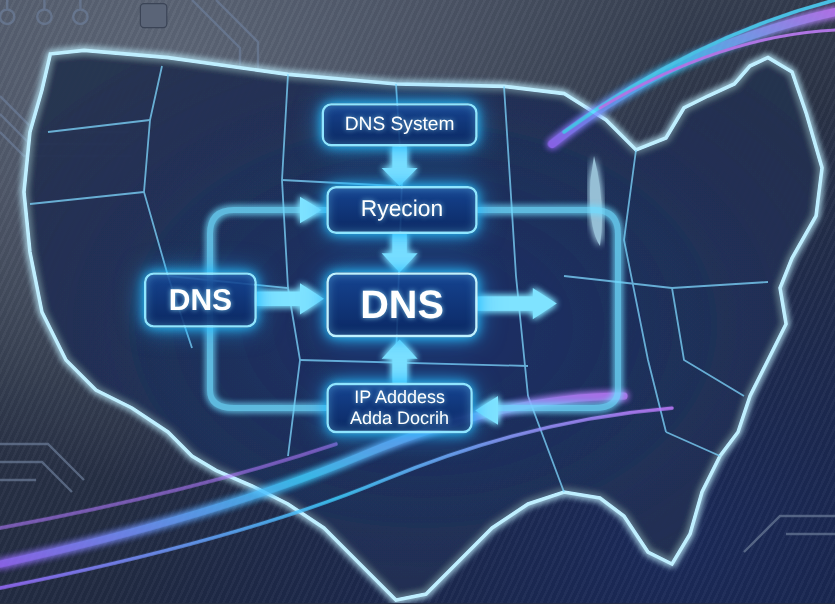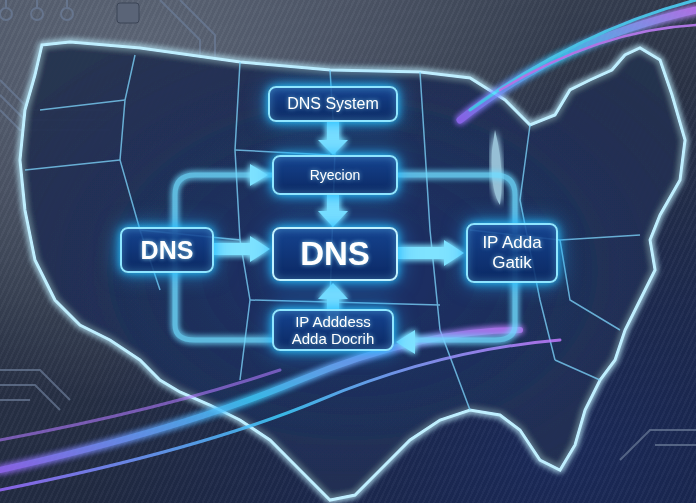--- a/index.html
+++ b/index.html
@@ -22,25 +22,25 @@
     position: absolute; box-sizing: border-box;
     border: 2px solid #8fe6ff; border-radius: 8px;
     background: linear-gradient(180deg, rgba(20,70,150,0.88), rgba(10,40,100,0.9));
     box-shadow: 0 0 10px #27c6ff, 0 0 22px rgba(40,170,255,0.7), inset 0 0 8px rgba(120,220,255,0.4);
     color: #ffffff; display: flex; flex-direction: column;
     align-items: center; justify-content: center; text-align: center;
     text-shadow: 0 0 4px rgba(150,230,255,0.8);
   }
   .node span { display: block; line-height: 1.15; }
   .n-system { left: 268px; top: 86px; width: 130px; height: 36px; font-size: 16px; }
-  .n-ryecion { left: 272px; top: 155px; width: 126px; height: 40px; font-size: 14px; }
+  .n-ryecion { left: 272px; top: 155px; width: 126px; height: 40px; font-size: 19px; }
   .n-dns-left { left: 120px; top: 227px; width: 94px; height: 46px; font-size: 25px; font-weight: bold; }
   .n-dns-center { left: 272px; top: 227px; width: 126px; height: 54px; font-size: 33px; font-weight: bold; border-color:#bff2ff; }
   .n-ip-right { left: 466px; top: 223px; width: 92px; height: 60px; font-size: 17px; }
-  .n-ip-bottom { left: 272px; top: 309px; width: 122px; height: 42px; font-size: 15px; }
+  .n-ip-bottom { left: 272px; top: 319px; width: 122px; height: 42px; font-size: 15px; }
 </style>
 </head>
 <body>
 
 <div class="stage">
   <div class="brushed"></div>
 
   <svg class="bg" width="696" height="503" viewBox="0 0 696 503">
     <defs>
       <filter id="glow" x="-20%" y="-20%" width="140%" height="140%">
@@ -138,21 +138,17 @@
   </div>
   <div class="node n-ryecion">
     <span>Ryecion</span>
   </div>
   <div class="node n-dns-left">
     <span>DNS</span>
   </div>
   <div class="node n-dns-center">
     <span>DNS</span>
   </div>
-  <div class="node n-ip-right">
-    <span>IP Adda</span>
-    <span>Gatik</span>
-  </div>
   <div class="node n-ip-bottom">
     <span>IP Adddess</span>
     <span>Adda Docrih</span>
   </div>
 </div>
 
 </body></html>

